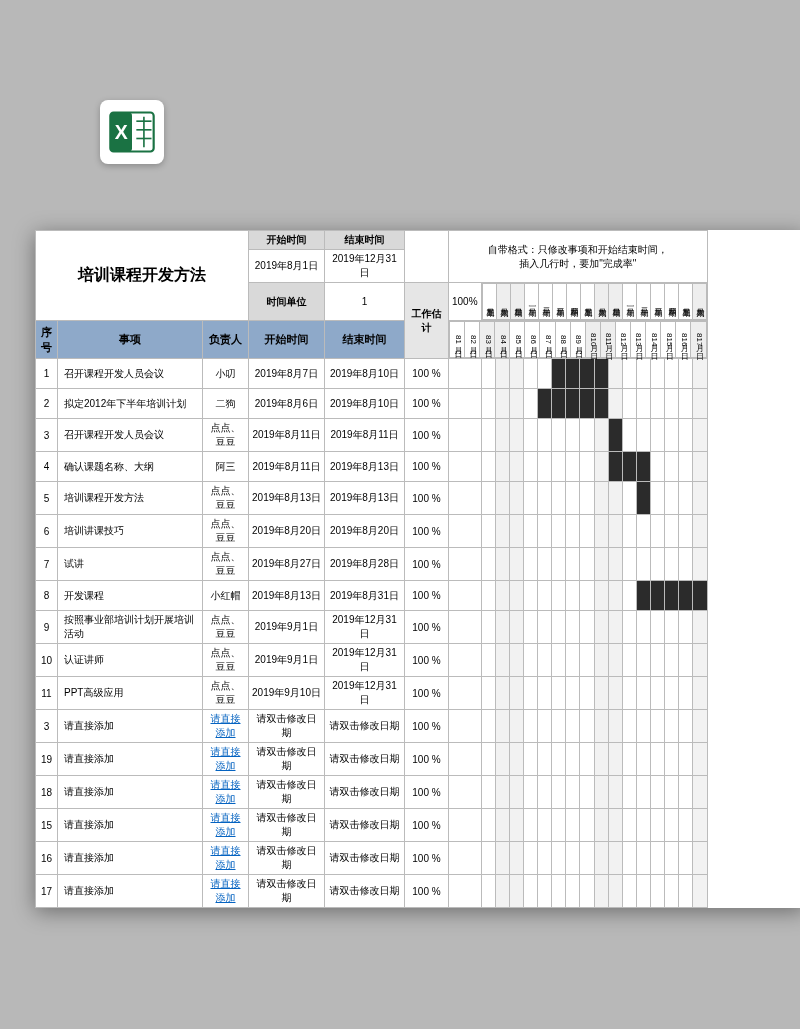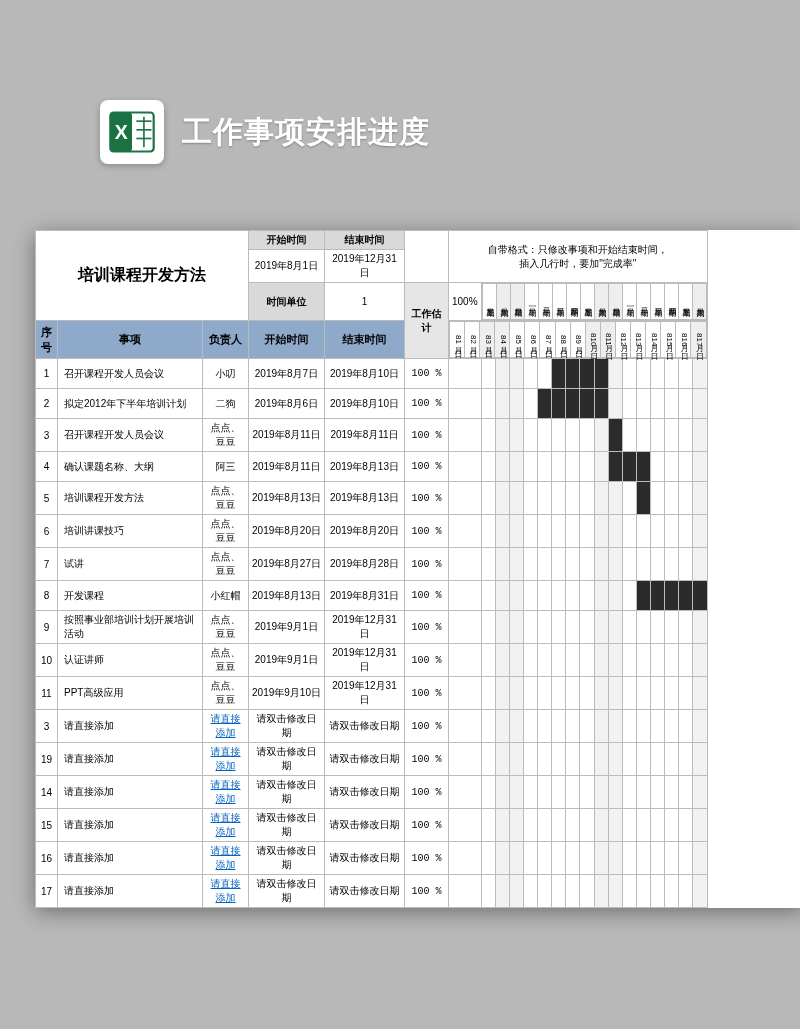--- a/index.html
+++ b/index.html
@@ -30,39 +30,38 @@
   tr.datarow td.task { text-align:left; padding-left:6px; }
   tr.datarow td.link { color:#0563c1; text-decoration:underline; }
   .bar { background:#2b2b2b; }
   .gcell { width:14px; max-width:14px; min-width:14px; }
   
   .seqcol { width:22px; }
   .taskcol { width:145px; }
   .ownercol { width:46px; }
   .startcol { width:76px; }
   .endcol { width:80px; }
-  .pctcol { width:44px;font-family:Liberation Mono, monospace; }
+  .pctcol { width:44px; }
 </style>
 </head>
 <body>
 
 <div class="header-area">
   <div class="excel-icon">
     <svg viewBox="0 0 48 48">
         <rect x="4" y="6" width="40" height="36" rx="3" fill="#fff" stroke="#1a7243" stroke-width="2"></rect>
         <rect x="4" y="6" width="20" height="36" rx="3" fill="#1a7243"></rect>
         <text x="14" y="30" font-size="18" font-weight="bold" fill="#fff" text-anchor="middle" font-family="Arial">X</text>
         <line x1="28" y1="14" x2="42" y2="14" stroke="#1a7243" stroke-width="1.5"></line>
         <line x1="28" y1="22" x2="42" y2="22" stroke="#1a7243" stroke-width="1.5"></line>
         <line x1="28" y1="30" x2="42" y2="30" stroke="#1a7243" stroke-width="1.5"></line>
         <line x1="35" y1="10" x2="35" y2="38" stroke="#1a7243" stroke-width="1.5"></line>
       </svg>
   </div>
   <div>
-    <div class="title-text">工作事项安排进度</div>
   </div>
 </div>
 
 <div class="sheet">
 <table class="main">
 
   <tbody>
         <tr>
     <td class="bigtitle seqcol" rowspan="3" colspan="3">培训课程开发方法</td>
     <td class="topgrey startcol">开始时间</td>
@@ -457,21 +456,21 @@
           <td class="gcell " style="background:#f2f2f2;"></td>
           <td class="gcell " style="background:#f2f2f2;"></td>
           <td class="gcell " style=""></td>
           <td class="gcell " style=""></td>
           <td class="gcell " style=""></td>
           <td class="gcell " style=""></td>
           <td class="gcell " style=""></td>
           <td class="gcell " style="background:#f2f2f2;"></td>
         </tr>
         <tr class="datarow">
-          <td class="seqcol">14</td>
+          <td class="seqcol">18</td>
           <td class="task taskcol">请直接添加</td>
           <td class="ownercol link">请直接添加</td>
           <td class="startcol">请双击修改日期</td>
           <td class="endcol">请双击修改日期</td>
           <td class="pctcol">100 %</td>
           <td class="gcell " style=""></td>
           <td class="gcell " style=""></td>
           <td class="gcell " style="background:#f2f2f2;"></td>
           <td class="gcell " style="background:#f2f2f2;"></td>
           <td class="gcell " style=""></td>

